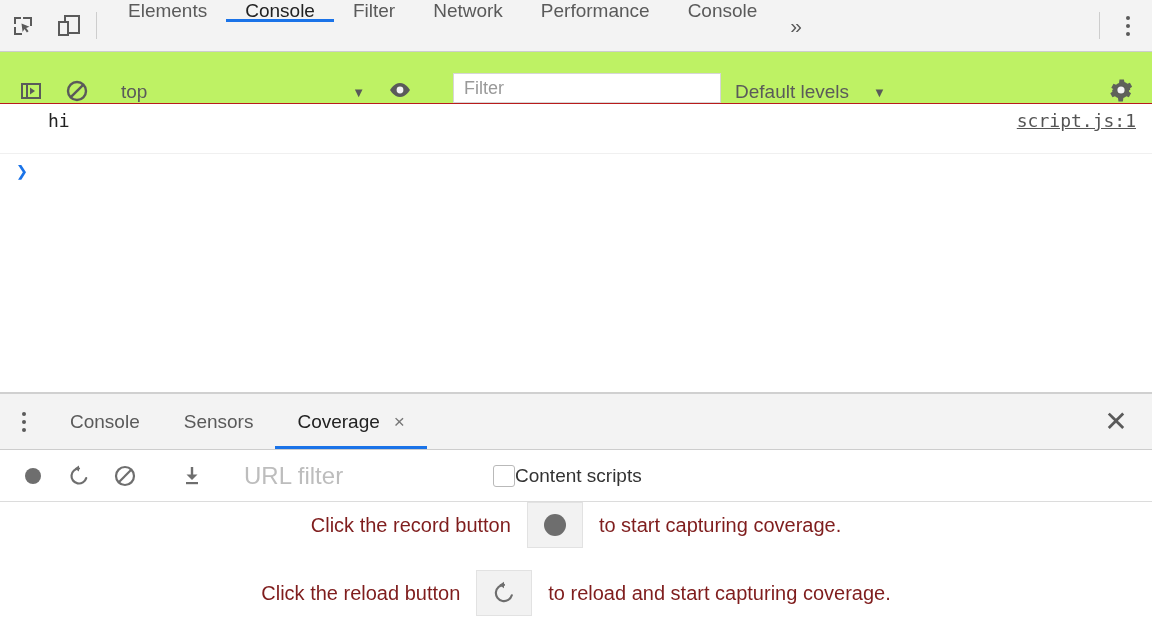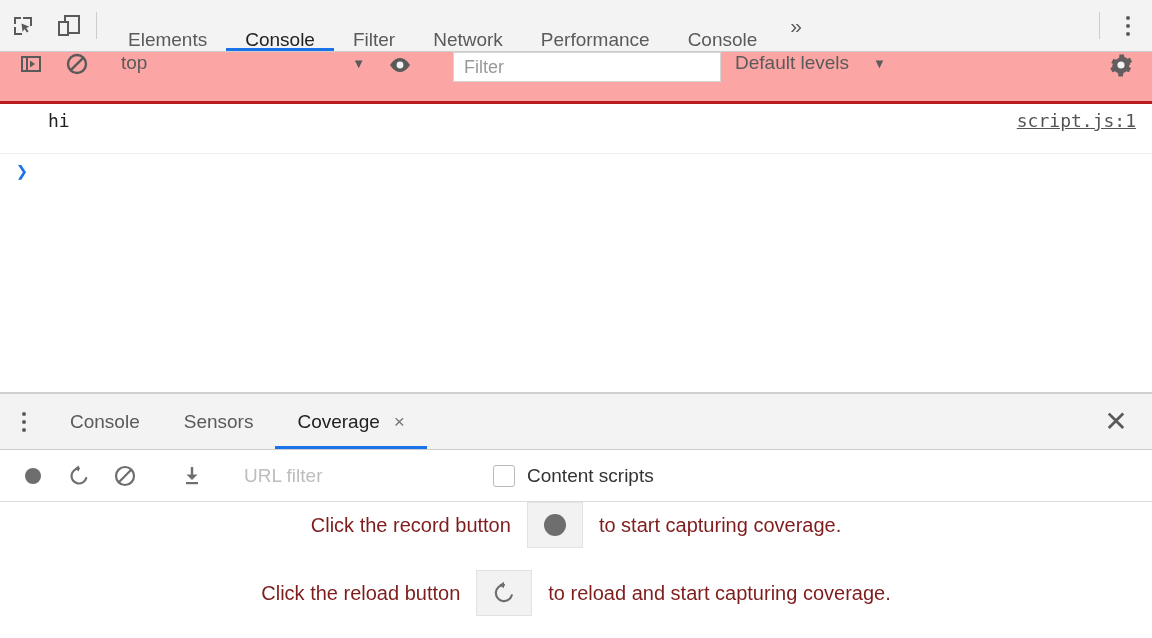--- a/index.html
+++ b/index.html
@@ -23,21 +23,21 @@
   .icon-btn {
     width: 46px;
     display: flex; align-items: center; justify-content: center;
     cursor: pointer;
   }
   .vdiv {
     width: 1px; background: #cdcdcd;
     margin: 12px 4px;
     flex: 0 0 1px;
   }
-  .main-tabs { display: flex; align-items: flex-end; margin-left: 8px; }
+  .main-tabs { display: flex; align-items: flex-start; margin-left: 8px; }
   .main-tab {
     display: flex; align-items: center;
     padding: 0 19px;
     font-size: 19px;
     color: #5a5a5a;
     cursor: pointer;
     position: relative;
     white-space: nowrap;
   }
   .main-tab.active { color: #222; }
@@ -53,23 +53,23 @@
   .kebab {
     width: 48px; display: flex; flex-direction: column;
     align-items: center; justify-content: center; gap: 4px;
     cursor: pointer;
   }
   .kebab i { width: 4px; height: 4px; border-radius: 50%; background: #5a5a5a; display: block; }
 
   
   .console-toolbar {
     height: 52px; flex: 0 0 52px;
-    background: #fca5a5;
-    border-bottom: 3px solid #b91c1c;
-    display: flex; align-items: flex-start;
+    background: #bef264;
+    border-bottom: 1px solid #b91c1c;
+    display: flex; align-items: flex-end;
     padding: 0 8px;
   }
   .ctx-select {
     display: flex; align-items: center;
     min-width: 268px; padding: 0 12px;
     font-size: 19px; color: #5a5a5a; cursor: pointer;
   }
   .ctx-select .caret { margin-left: auto; font-size: 13px; }
   .filter-input {
     width: 268px; height: 30px;
@@ -146,27 +146,27 @@
   .cov-toolbar {
     height: 52px; flex: 0 0 52px;
     background: #fff;
     border-bottom: 1px solid #dcdcdc;
     display: flex; align-items: center;
     padding: 0 10px;
   }
   .cov-toolbar .vdiv { background: #d8d8d8; margin: 12px 10px; }
   .url-filter {
     width: 230px; height: 28px; border: none; outline: none;
-    font-size: 19px; color: #333; background: transparent;
+    font-size: 24px; color: #333; background: transparent;
     font-family: "Liberation Sans", sans-serif;
     padding: 0 8px;
   }
   .url-filter::placeholder { color: #bdbdbd; }
   .cs-wrap {
-    display: flex; align-items: center; gap: 12px;
+    display: flex; align-items: center; gap: 0;
     font-size: 19px; color: #333; cursor: pointer; padding-left: 6px;
   }
   .cs-box {
     width: 22px; height: 22px; border: 1px solid #b9b9b9;
     border-radius: 3px; background: #fff;
   }
 
   
   .cov-body {
     flex: 1 1 auto; background: #fff;

